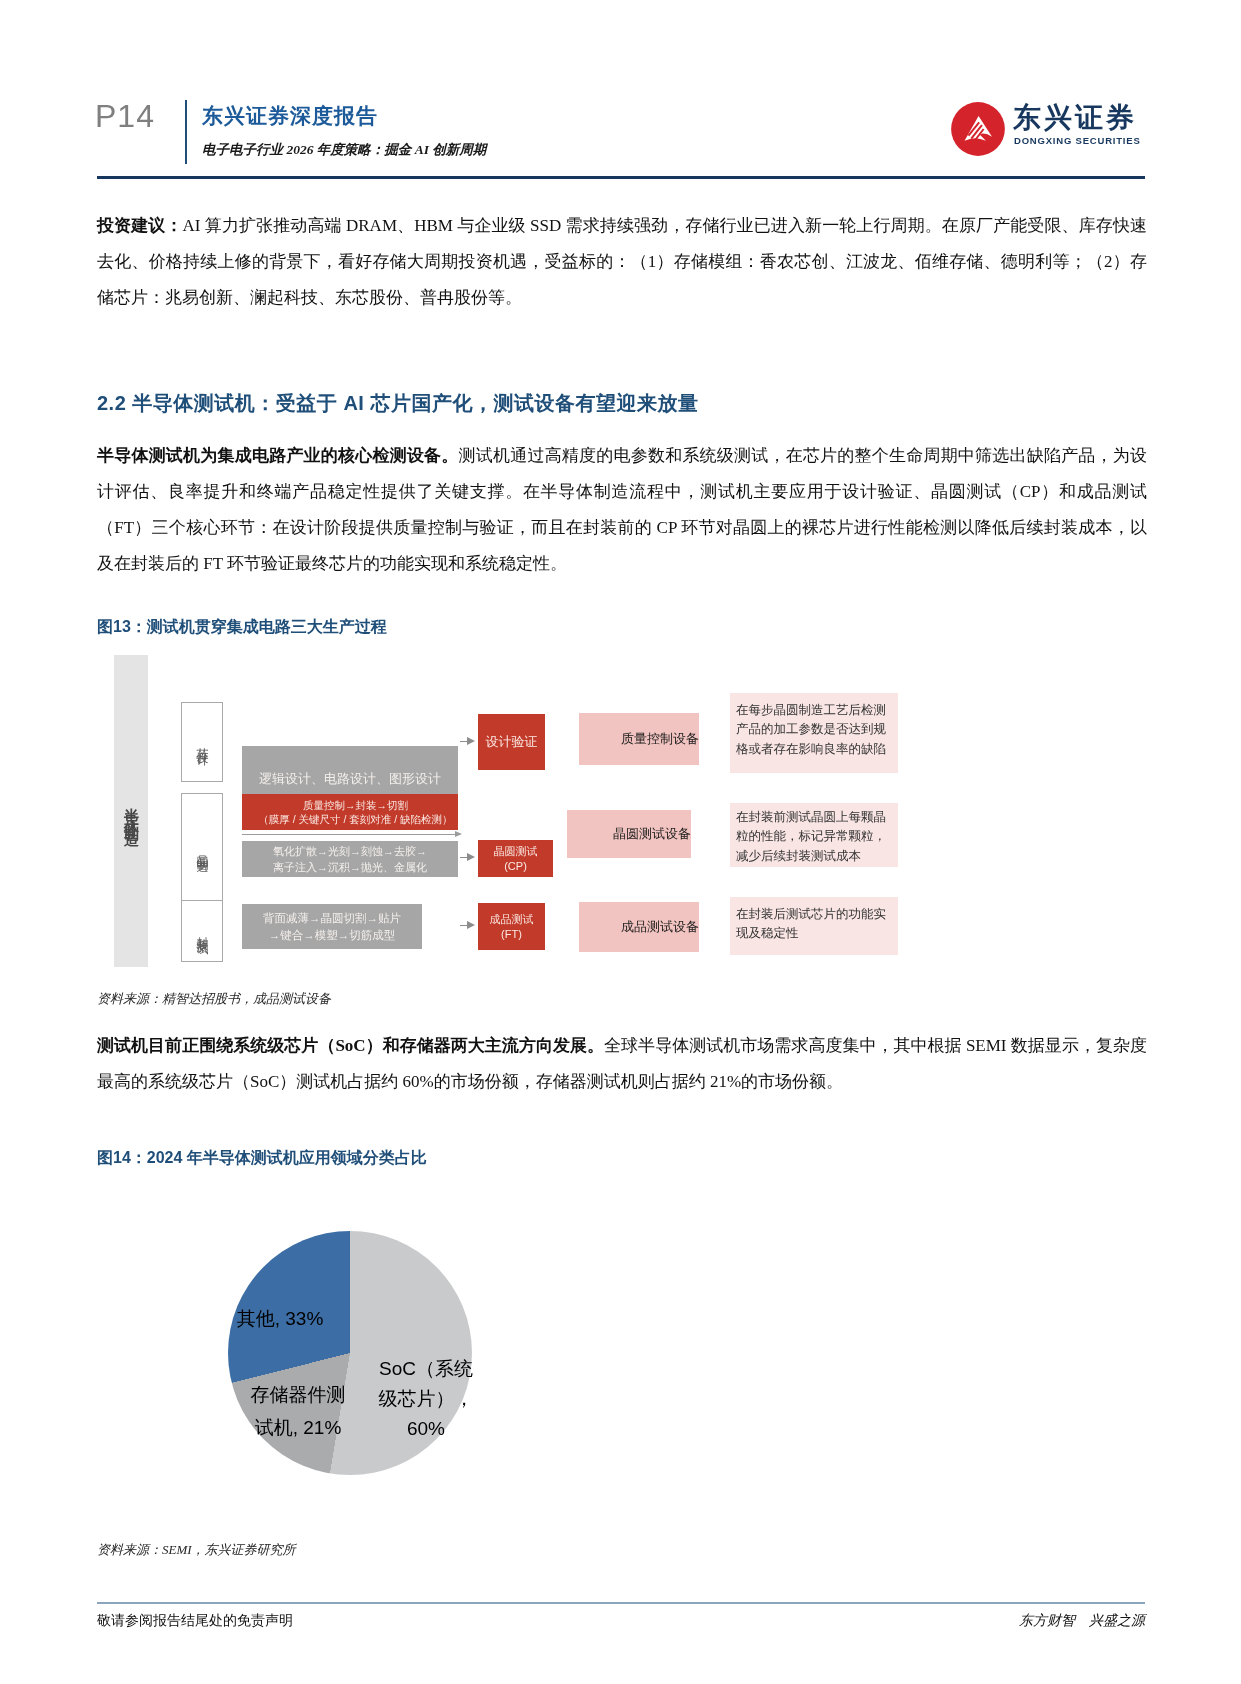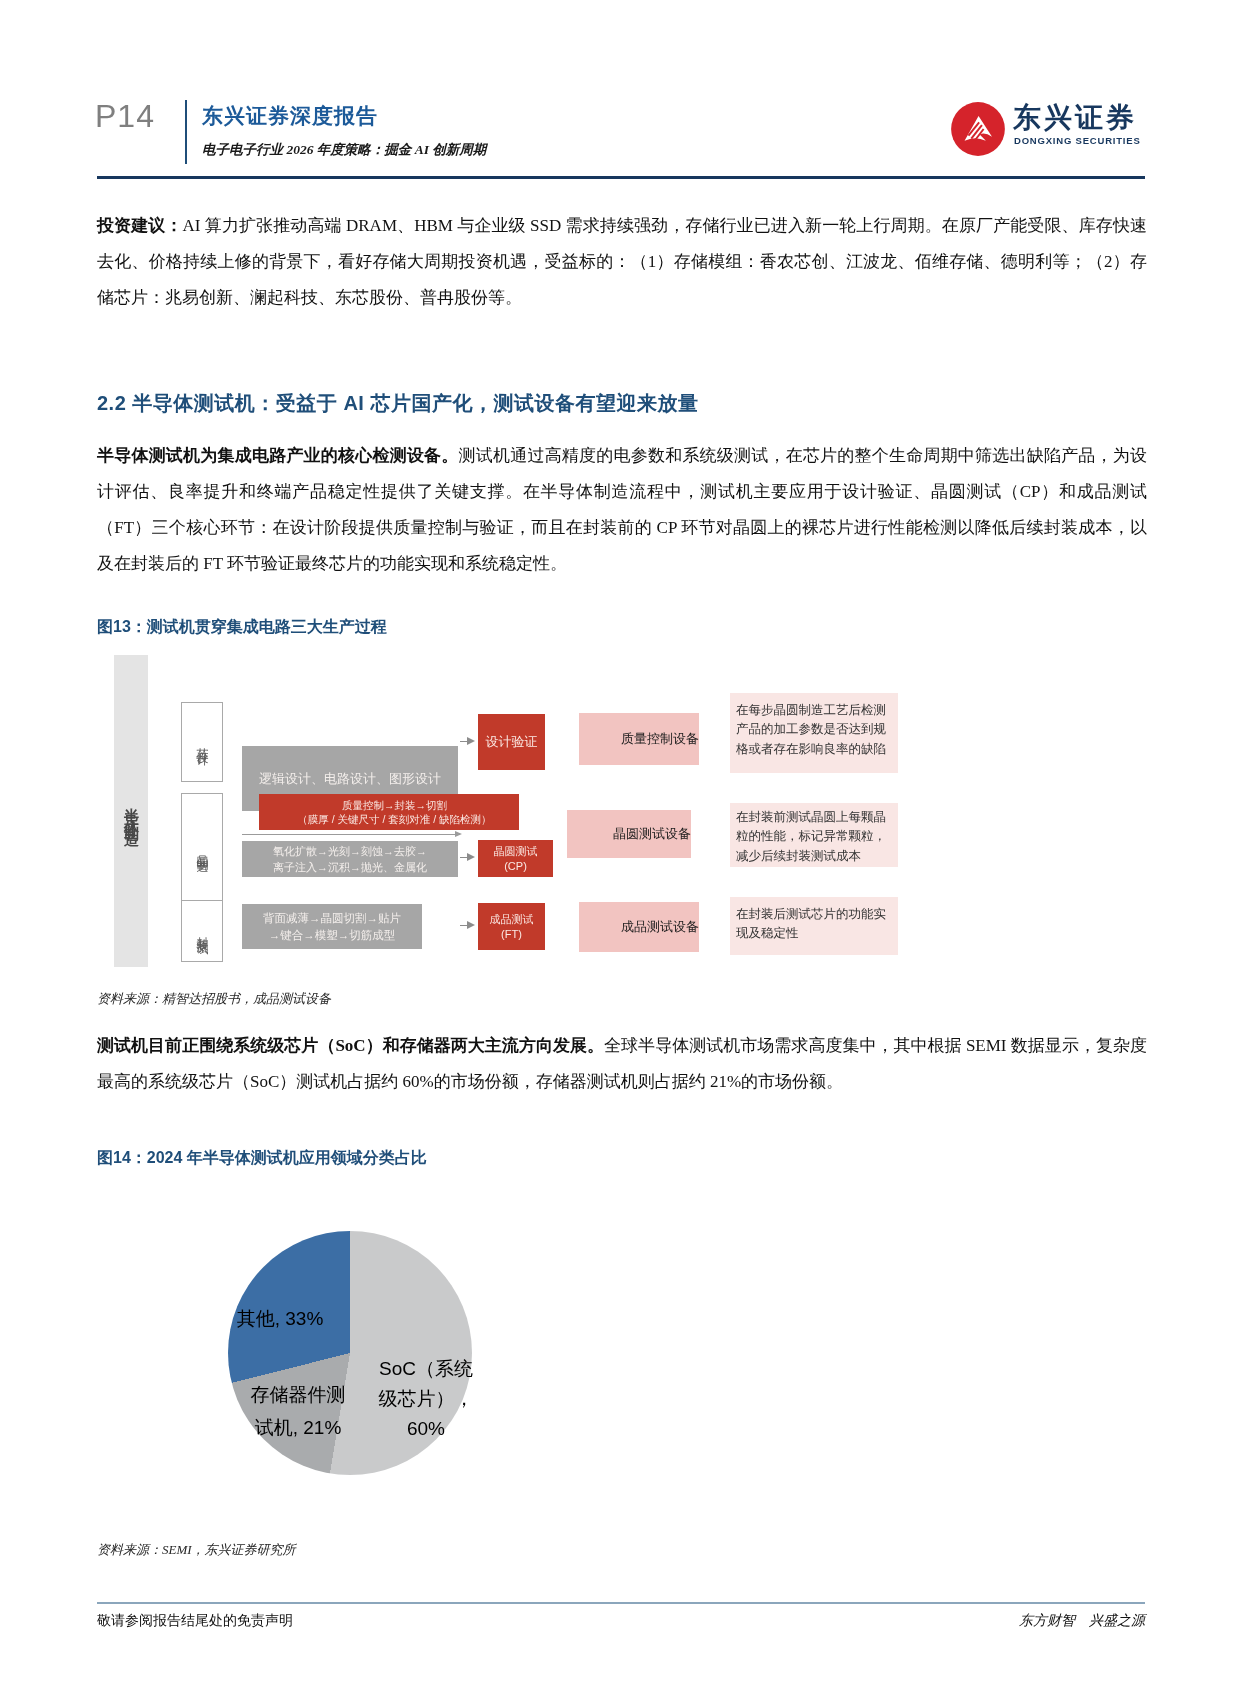--- a/index.html
+++ b/index.html
@@ -104,21 +104,21 @@
     <div class="d eqbox" style="left:482px; top:63px; width:120px; height:52px;">
       <span>质量控制设备</span>
     </div>
     <div class="d descbox" style="left:633px; top:43px; width:168px; height:80px;">
       <span>在每步晶圆制造工艺后检测产品的加工参数是否达到规格或者存在影响良率的缺陷</span>
     </div>
 
     <div class="d stage" style="left:84px; top:143px; height:112px;">
       <span class="vtext">晶圆制造</span>
     </div>
-    <div class="d redbox" style="left:162px; top:144px; width:260px; height:36px; font-size:10.5px; line-height:14px;padding-left:11px;">
+    <div class="d redbox" style="left:145px; top:144px; width:216px; height:36px; font-size:10.5px; line-height:14px;padding-left:11px;">
       <span>质量控制→封装→切割</span>
       <span>（膜厚 / 关键尺寸 / 套刻对准 / 缺陷检测）</span>
     </div>
     <div class="d arr-thin" style="left:145px; top:184px; width:218px;"></div>
     <div class="d graybox" style="left:145px; top:191px; width:216px; height:36px; font-size:11px; line-height:16px;">
       <span>氧化扩散→光刻→刻蚀→去胶→</span>
       <span>离子注入→沉积→抛光、金属化</span>
     </div>
     <div class="d arr" style="left:363px; top:207px; width:13px;"></div>
     <div class="d redbox" style="left:381px; top:190px; width:75px; height:37px; font-size:11px; line-height:15px;">

